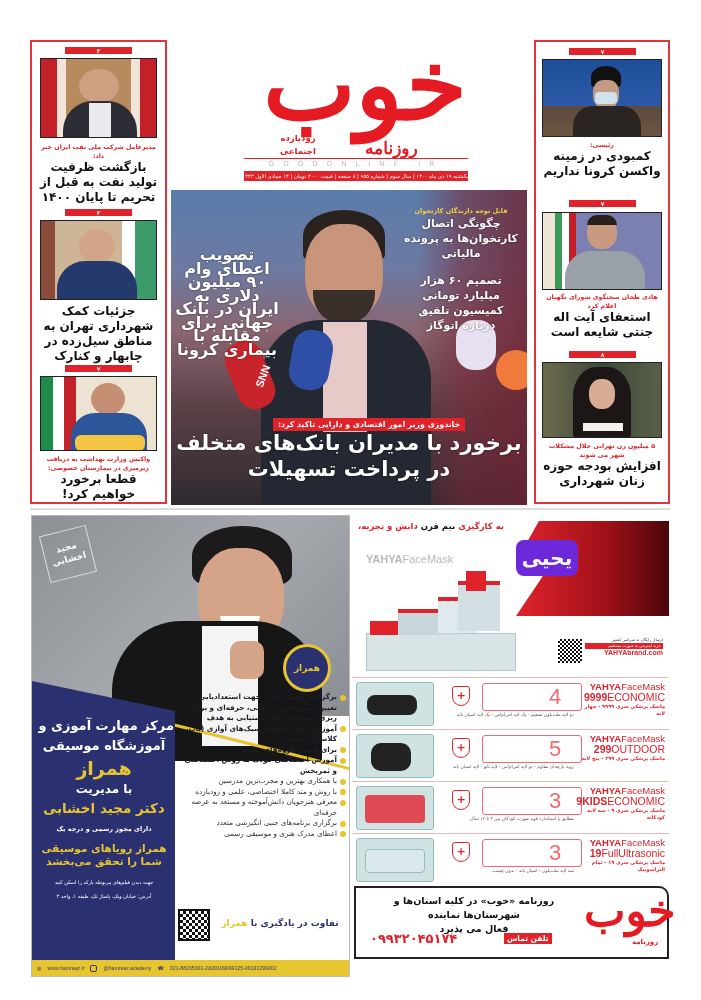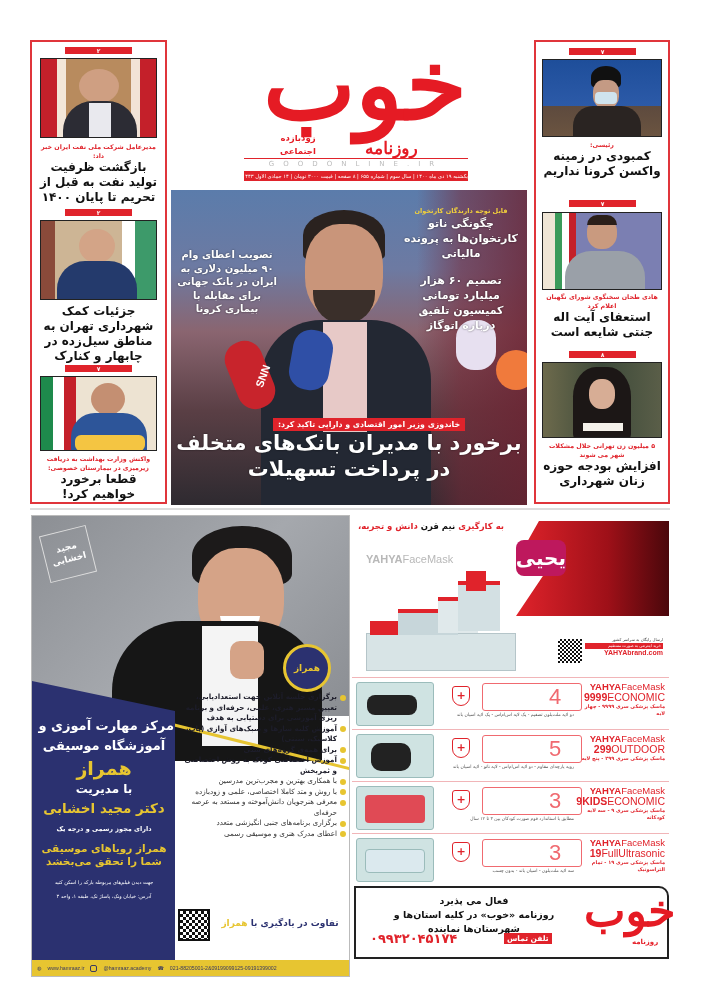--- a/index.html
+++ b/index.html
@@ -134,25 +134,25 @@
   </div>
 
   <div class="abs" style="left:60px;top:150px;width:38px;height:70px;border-radius:18px;background:#c8242c;transform:rotate(-22deg);"></div>
   <div class="abs" style="left:120px;top:140px;width:40px;height:60px;border-radius:18px;background:#2f4fa6;transform:rotate(10deg);"></div>
   <div class="abs" style="left:80px;top:180px;color:#fff;font-weight:bold;font-size:11px;transform:rotate(-70deg);font-family:'Liberation Sans',sans-serif;">SNN</div>
   <div class="abs" style="left:325px;top:160px;width:40px;height:40px;border-radius:50%;background:#f07a3c;"></div>
   <div class="abs" style="left:285px;top:130px;width:40px;height:50px;border-radius:18px;background:#e7e0f0;"></div>
 
   <div class="abs" style="right:6px;top:16px;width:120px;text-align:center;">
     <div style="color:#f2d03b;font-weight:bold;font-size:6.5px;line-height:10px;">قابل توجه دارندگان کارتخوان</div>
-    <div class="white-hl" style="font-size:11px;line-height:15px;">چگونگی ناتو کارتخوان‌ها به پرونده مالیاتی</div>
+    <div class="white-hl" style="font-size:11px;line-height:15px;">چگونگی اتصال کارتخوان‌ها به پرونده مالیاتی</div>
     <div class="white-hl" style="font-size:11px;line-height:15px;margin-top:12px;">تصمیم ۶۰ هزار میلیارد تومانی کمیسیون تلفیق درباره اتوگاز</div>
   </div>
 
-  <div class="white-hl" style="position:absolute;left:4px;top:58px;width:104px;font-size:10px;line-height:13.5px;">تصویب اعطای وام ۹۰ میلیون دلاری به ایران در بانک جهانی برای مقابله با بیماری کرونا</div>
+  <div class="white-hl" style="position:absolute;left:4px;top:58px;width:104px;font-size:16px;line-height:13.5px;">تصویب اعطای وام ۹۰ میلیون دلاری به ایران در بانک جهانی برای مقابله با بیماری کرونا</div>
 
   <div class="abs" style="left:0;right:0;top:222px;text-align:center;margin-left:40px;">
     <span style="display:inline-block;background:#e0232b;color:#fff;font-weight:bold;font-size:7.8px;line-height:13px;padding:0 5px;">خاندوزی وزیر امور اقتصادی و دارایی تاکید کرد:</span>
   </div>
   <div class="white-hl" style="position:absolute;left:0;right:0;top:240px;font-size:21px;line-height:26px;">برخورد با مدیران بانک‌های متخلف</div>
   <div class="white-hl" style="position:absolute;left:0;right:0;top:266px;font-size:21px;line-height:26px;">در پرداخت تسهیلات</div>
 </div>
 
 <div class="abs" style="left:30px;top:508px;width:640px;height:2px;background:#ddd;"></div>
 
@@ -247,21 +247,21 @@
 </div>
 
 <div class="ad-right">
   <div class="abs" style="right:165px;top:6px;font-size:8.5px;font-weight:bold;color:#e0232b;white-space:nowrap;">
     <span>به کارگیری</span>
     <span style="color:#111;margin-top:48px;">نیم قرن</span>
     <span>دانش و تجربه،</span>
   </div>
 
   <div class="abs" style="left:164px;top:6px;width:153px;height:95px;background:linear-gradient(90deg,#e0232b 0%,#9e1018 60%,#4a070b 100%);clip-path:polygon(15% 0,100% 0,100% 100%,0 100%,20% 52%,8% 20%);"></div>
-  <div class="abs" style="left:164px;top:25px;width:50px;height:36px;background:#be185d;border-radius:8px;color:#fff;font-weight:bold;font-size:20px;line-height:36px;text-align:center;">
+  <div class="abs" style="left:164px;top:25px;width:62px;height:36px;background:#6d28d9;border-radius:8px;color:#fff;font-weight:bold;font-size:20px;line-height:36px;text-align:center;">
     <span>یحیی</span>
   </div>
   <div class="abs" style="left:14px;top:38px;direction:ltr;font-family:'Liberation Sans',sans-serif;font-size:11px;color:#b8b8b8;">
     <b>YAHYA</b><span>FaceMask</span>
   </div>
 
   <div class="abs" style="left:14px;top:60px;width:150px;height:96px;">
     <div class="abs" style="left:0;top:58px;width:150px;height:38px;background:#d8e4e6;border:1px solid #b5c5c9;"></div>
     <div class="abs" style="left:4px;top:46px;width:40px;height:14px;background:#e0232b;"></div>
     <div class="abs" style="left:32px;top:34px;width:60px;height:26px;background:#c7d6da;border-top:4px solid #e0232b;"></div>
@@ -326,20 +326,20 @@
       <div class="pname1"><span>YAHYA</span><span style="font-weight:normal;">FaceMask</span></div>
       <div class="pname2"><b>19</b><span>FullUltrasonic</span></div>
       <div class="psub">ماسک پزشکی سری ۱۹ - تمام التراسونیک</div>
     </div>
     <div class="ptxt abs" style="left:92px;top:34px;width:130px;">سه لایه ملت‌بلون - اسپان باند - بدون چسب</div>
   </div>
 </div>
 
 <div class="ad-bottom">
   <div class="abs" style="left:8px;top:6px;width:220px;text-align:center;font-weight:bold;font-size:9.5px;line-height:14px;color:#111;">
+    <div>روزنامه «خوب» در کلیه استان‌ها و شهرستان‌ها نماینده</div>
     <div>فعال می پذیرد</div>
-    <div>روزنامه «خوب» در کلیه استان‌ها و شهرستان‌ها نماینده</div>
   </div>
   <div class="abs" style="left:14px;top:43px;font-size:13px;font-weight:bold;color:#e0232b;">۰۹۹۳۲۰۴۵۱۷۴</div>
   <div class="abs" style="left:148px;top:45px;background:#e0232b;color:#fff;font-size:7.5px;font-weight:bold;padding:1px 3px;">تلفن تماس</div>
   <div class="abs" style="left:228px;top:-12px;font-size:44px;line-height:70px;color:#e51b24;font-weight:bold;font-family:'DejaVu Serif',serif;">خوب</div>
   <div class="abs" style="left:276px;top:50px;font-size:7px;color:#e51b24;font-weight:bold;">روزنامه</div>
 </div>
 
 </body></html>

